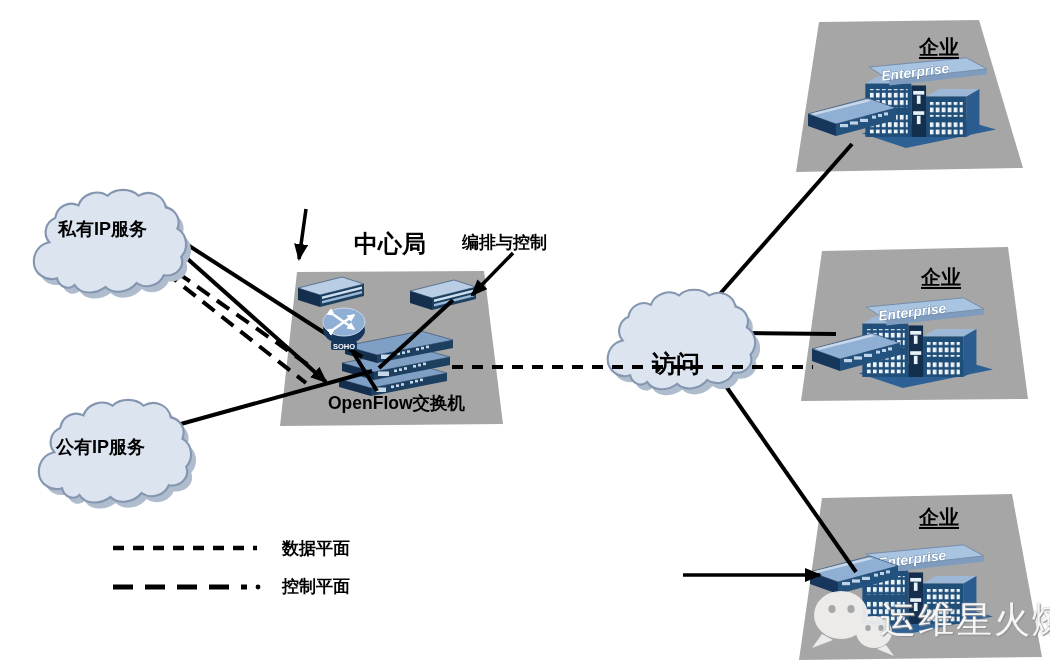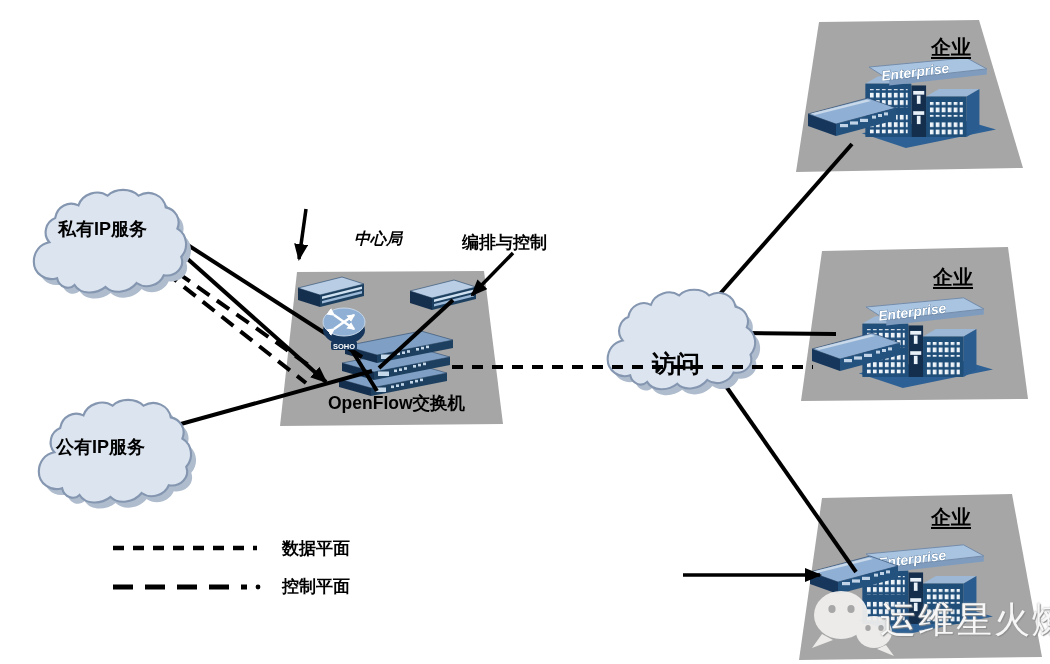--- a/index.html
+++ b/index.html
@@ -1,21 +1,21 @@
 <!DOCTYPE html>
 <html><head>
 <meta charset="utf-8">
 <style>
   html,body{margin:0;padding:0;background:#fff;}
   .stage{position:relative;width:1050px;height:664px;background:#ffffff;overflow:hidden;
          font-family:"Liberation Sans",sans-serif;}
   .stage svg{position:absolute;left:0;top:0;}
   .lbl{position:absolute;font-weight:bold;color:#000;white-space:nowrap;line-height:1.15;
        font-family:"Liberation Sans",sans-serif;}
-  .lbl.u{text-decoration:underline;text-underline-offset:3px;margin-left:12px;}
+  .lbl.u{text-decoration:underline;text-underline-offset:3px;}
   .wm{position:absolute;font-weight:400;color:#f7f7f7;white-space:nowrap;
       text-shadow:0 0 2px #9e9e9e,1px 1px 1px #8a8a8a;letter-spacing:2px;}
   .ent-text{font-family:"Liberation Sans",sans-serif;font-style:italic;font-weight:bold;
             fill:#ffffff;stroke:#4a6f96;stroke-width:.7;paint-order:stroke;}
   .soho-text{font-family:"Liberation Sans",sans-serif;font-weight:bold;fill:#ffffff;}
 </style>
 </head>
 <body>
 
 <div class="stage">
@@ -202,21 +202,21 @@
     <path d="M822,634 L812,648 L833,640 Z" fill="#f0efed"></path>
     <ellipse cx="832" cy="609" rx="3.6" ry="4" fill="#a8a8a8"></ellipse>
     <ellipse cx="851" cy="609" rx="3.6" ry="4" fill="#a8a8a8"></ellipse>
     <ellipse cx="874" cy="632" rx="18" ry="16" fill="#f0efed"></ellipse>
     <path d="M886,645 L894,656 L877,649 Z" fill="#f0efed"></path>
     <ellipse cx="868" cy="628" rx="2.7" ry="3" fill="#a8a8a8"></ellipse>
     <ellipse cx="881" cy="628" rx="2.7" ry="3" fill="#a8a8a8"></ellipse>
   </g>
 </svg>
 
-<div class="lbl" style="left:354px;top:230px;font-size:16px;font-style:italic;">中心局</div>
+<div class="lbl" style="left:354px;top:230px;font-size:24px;">中心局</div>
 <div class="lbl" style="left:462px;top:233px;font-size:17px;">编排与控制</div>
 <div class="lbl" style="left:328px;top:393px;font-size:17.5px;">OpenFlow交换机</div>
 
 <div class="lbl" style="left:58px;top:219px;font-size:18px;text-align:right;">私有IP服务</div>
 <div class="lbl" style="left:56px;top:437px;font-size:18px;">公有IP服务</div>
 <div class="lbl" style="left:652px;top:350px;font-size:24px;">访问</div>
 
 
 <div class="lbl" style="left:282px;top:539px;font-size:17px;">数据平面</div>
 <div class="lbl" style="left:282px;top:577px;font-size:17px;">控制平面</div>

